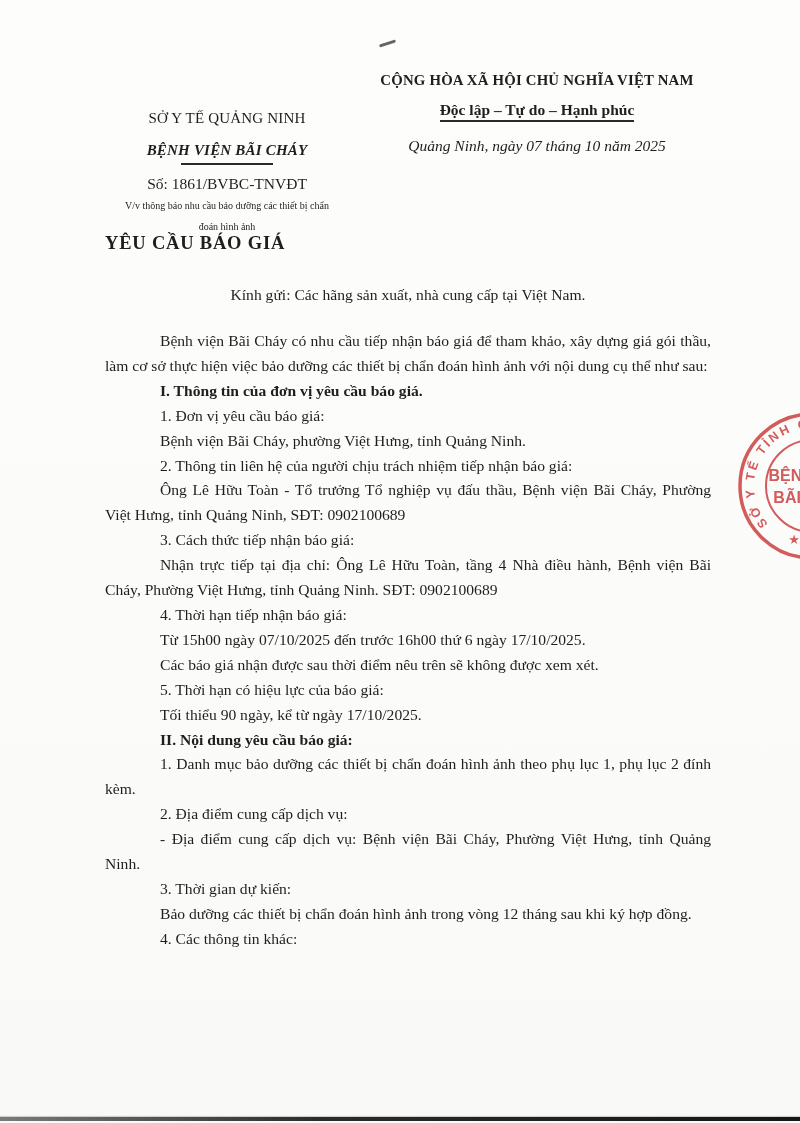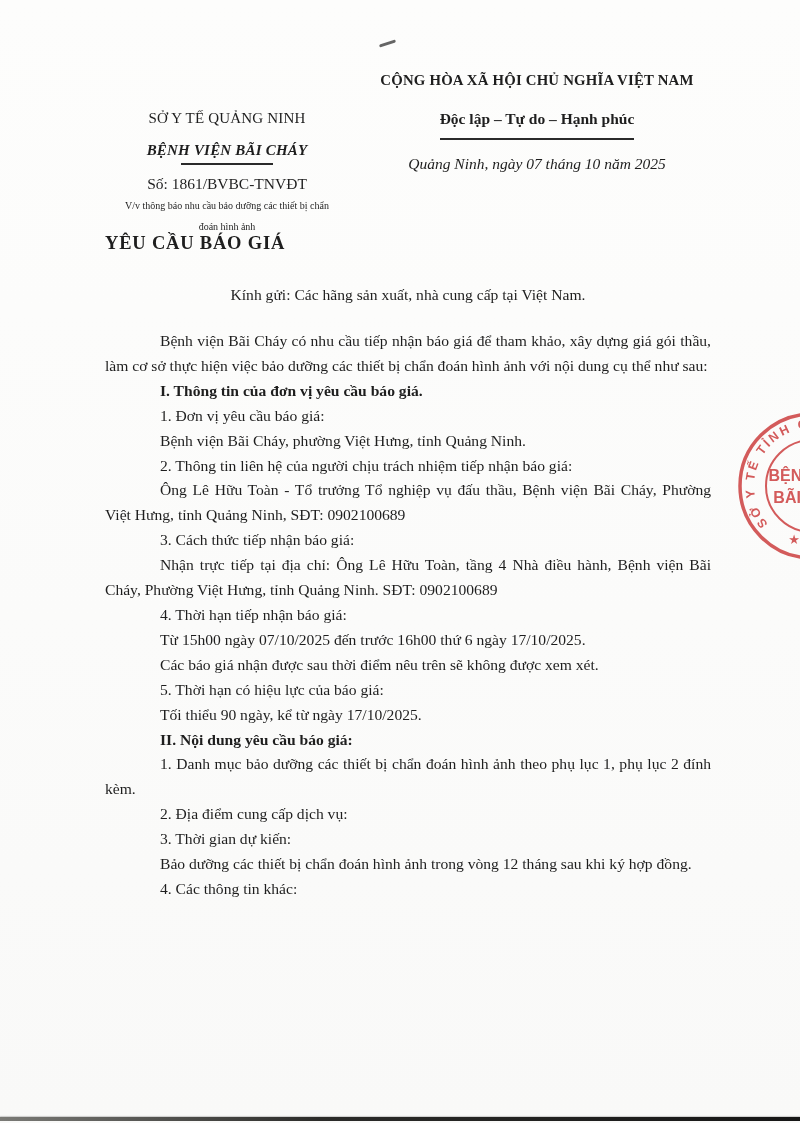--- a/index.html
+++ b/index.html
@@ -25,22 +25,22 @@
   }
   
   .header-left{position:absolute;left:118px;top:64px;width:218px;text-align:center;}
   .dept{font-size:15px;letter-spacing:.2px;margin-top:46px;}
   .org{font-size:15px;font-weight:bold;margin-top:15px;letter-spacing:.2px;font-style:italic;}
   .org-underline{width:92px;height:2px;background:#2a2a2a;margin:4px auto 10px auto;}
   .doc-number{font-size:15.5px;margin-top:2px;}
   .subject{font-size:10px;line-height:20.5px;margin-top:3px;}
   .header-right{position:absolute;left:362px;top:64px;width:350px;text-align:center;}
   .national{font-size:14.8px;font-weight:bold;letter-spacing:.2px;margin-top:8px;}
-  .motto{display:inline-block;font-size:15.5px;font-weight:bold;margin-top:21px;
-         padding-bottom:10px;border-bottom:2px solid #2a2a2a;}
+  .motto{display:inline-block;font-size:15.5px;font-weight:bold;margin-top:12px;
+         padding-bottom:1px;border-bottom:2px solid #2a2a2a;}
   .dateline{font-size:15.5px;font-style:italic;margin-top:15px;}
   
   .doc-title{position:absolute;left:105px;top:233px;width:606px;text-align:left;
              font-size:18.5px;font-weight:bold;letter-spacing:.8px;}
   .salutation{position:absolute;left:105px;top:286px;width:606px;text-align:center;
               font-size:15.6px;}
   
   .body-text{position:absolute;left:105px;top:329px;width:606px;
              font-size:15.6px;line-height:24.9px;text-align:justify;}
   .body-text p{margin:0;text-indent:55px;}
@@ -83,20 +83,21 @@
     <p>3. Cách thức tiếp nhận báo giá:</p>
     <p>Nhận trực tiếp tại địa chỉ: Ông Lê Hữu Toàn, tầng 4 Nhà điều hành, Bệnh viện Bãi Cháy, Phường Việt Hưng, tỉnh Quảng Ninh. SĐT: 0902100689</p>
     <p>4. Thời hạn tiếp nhận báo giá:</p>
     <p>Từ 15h00 ngày 07/10/2025 đến trước 16h00 thứ 6 ngày 17/10/2025.</p>
     <p>Các báo giá nhận được sau thời điểm nêu trên sẽ không được xem xét.</p>
     <p>5. Thời hạn có hiệu lực của báo giá:</p>
     <p>Tối thiểu 90 ngày, kể từ ngày 17/10/2025.</p>
     <p class="bold">II. Nội dung yêu cầu báo giá:</p>
     <p>1. Danh mục bảo dưỡng các thiết bị chẩn đoán hình ảnh theo phụ lục 1, phụ lục 2 đính kèm.</p>
     <p>2. Địa điểm cung cấp dịch vụ:</p>
+    <p>- Địa điểm cung cấp dịch vụ: Bệnh viện Bãi Cháy, Phường Việt Hưng, tỉnh Quảng Ninh.</p>
     <p>3. Thời gian dự kiến:</p>
     <p>Bảo dưỡng các thiết bị chẩn đoán hình ảnh trong vòng 12 tháng sau khi ký hợp đồng.</p>
     <p>4. Các thông tin khác:</p>
   </div>
 
   <svg class="stamp" viewBox="0 0 170 170" xmlns="http://www.w3.org/2000/svg">
     <circle cx="85" cy="85" r="72" fill="none" stroke="#cf4a4a" stroke-width="3.5"></circle>
     <circle cx="85" cy="85" r="46" fill="none" stroke="#cf4a4a" stroke-width="2"></circle>
     <defs>
       <path id="ringPath" d="M 44,126 A 58,58 0 1 1 126,126" fill="none"></path>

